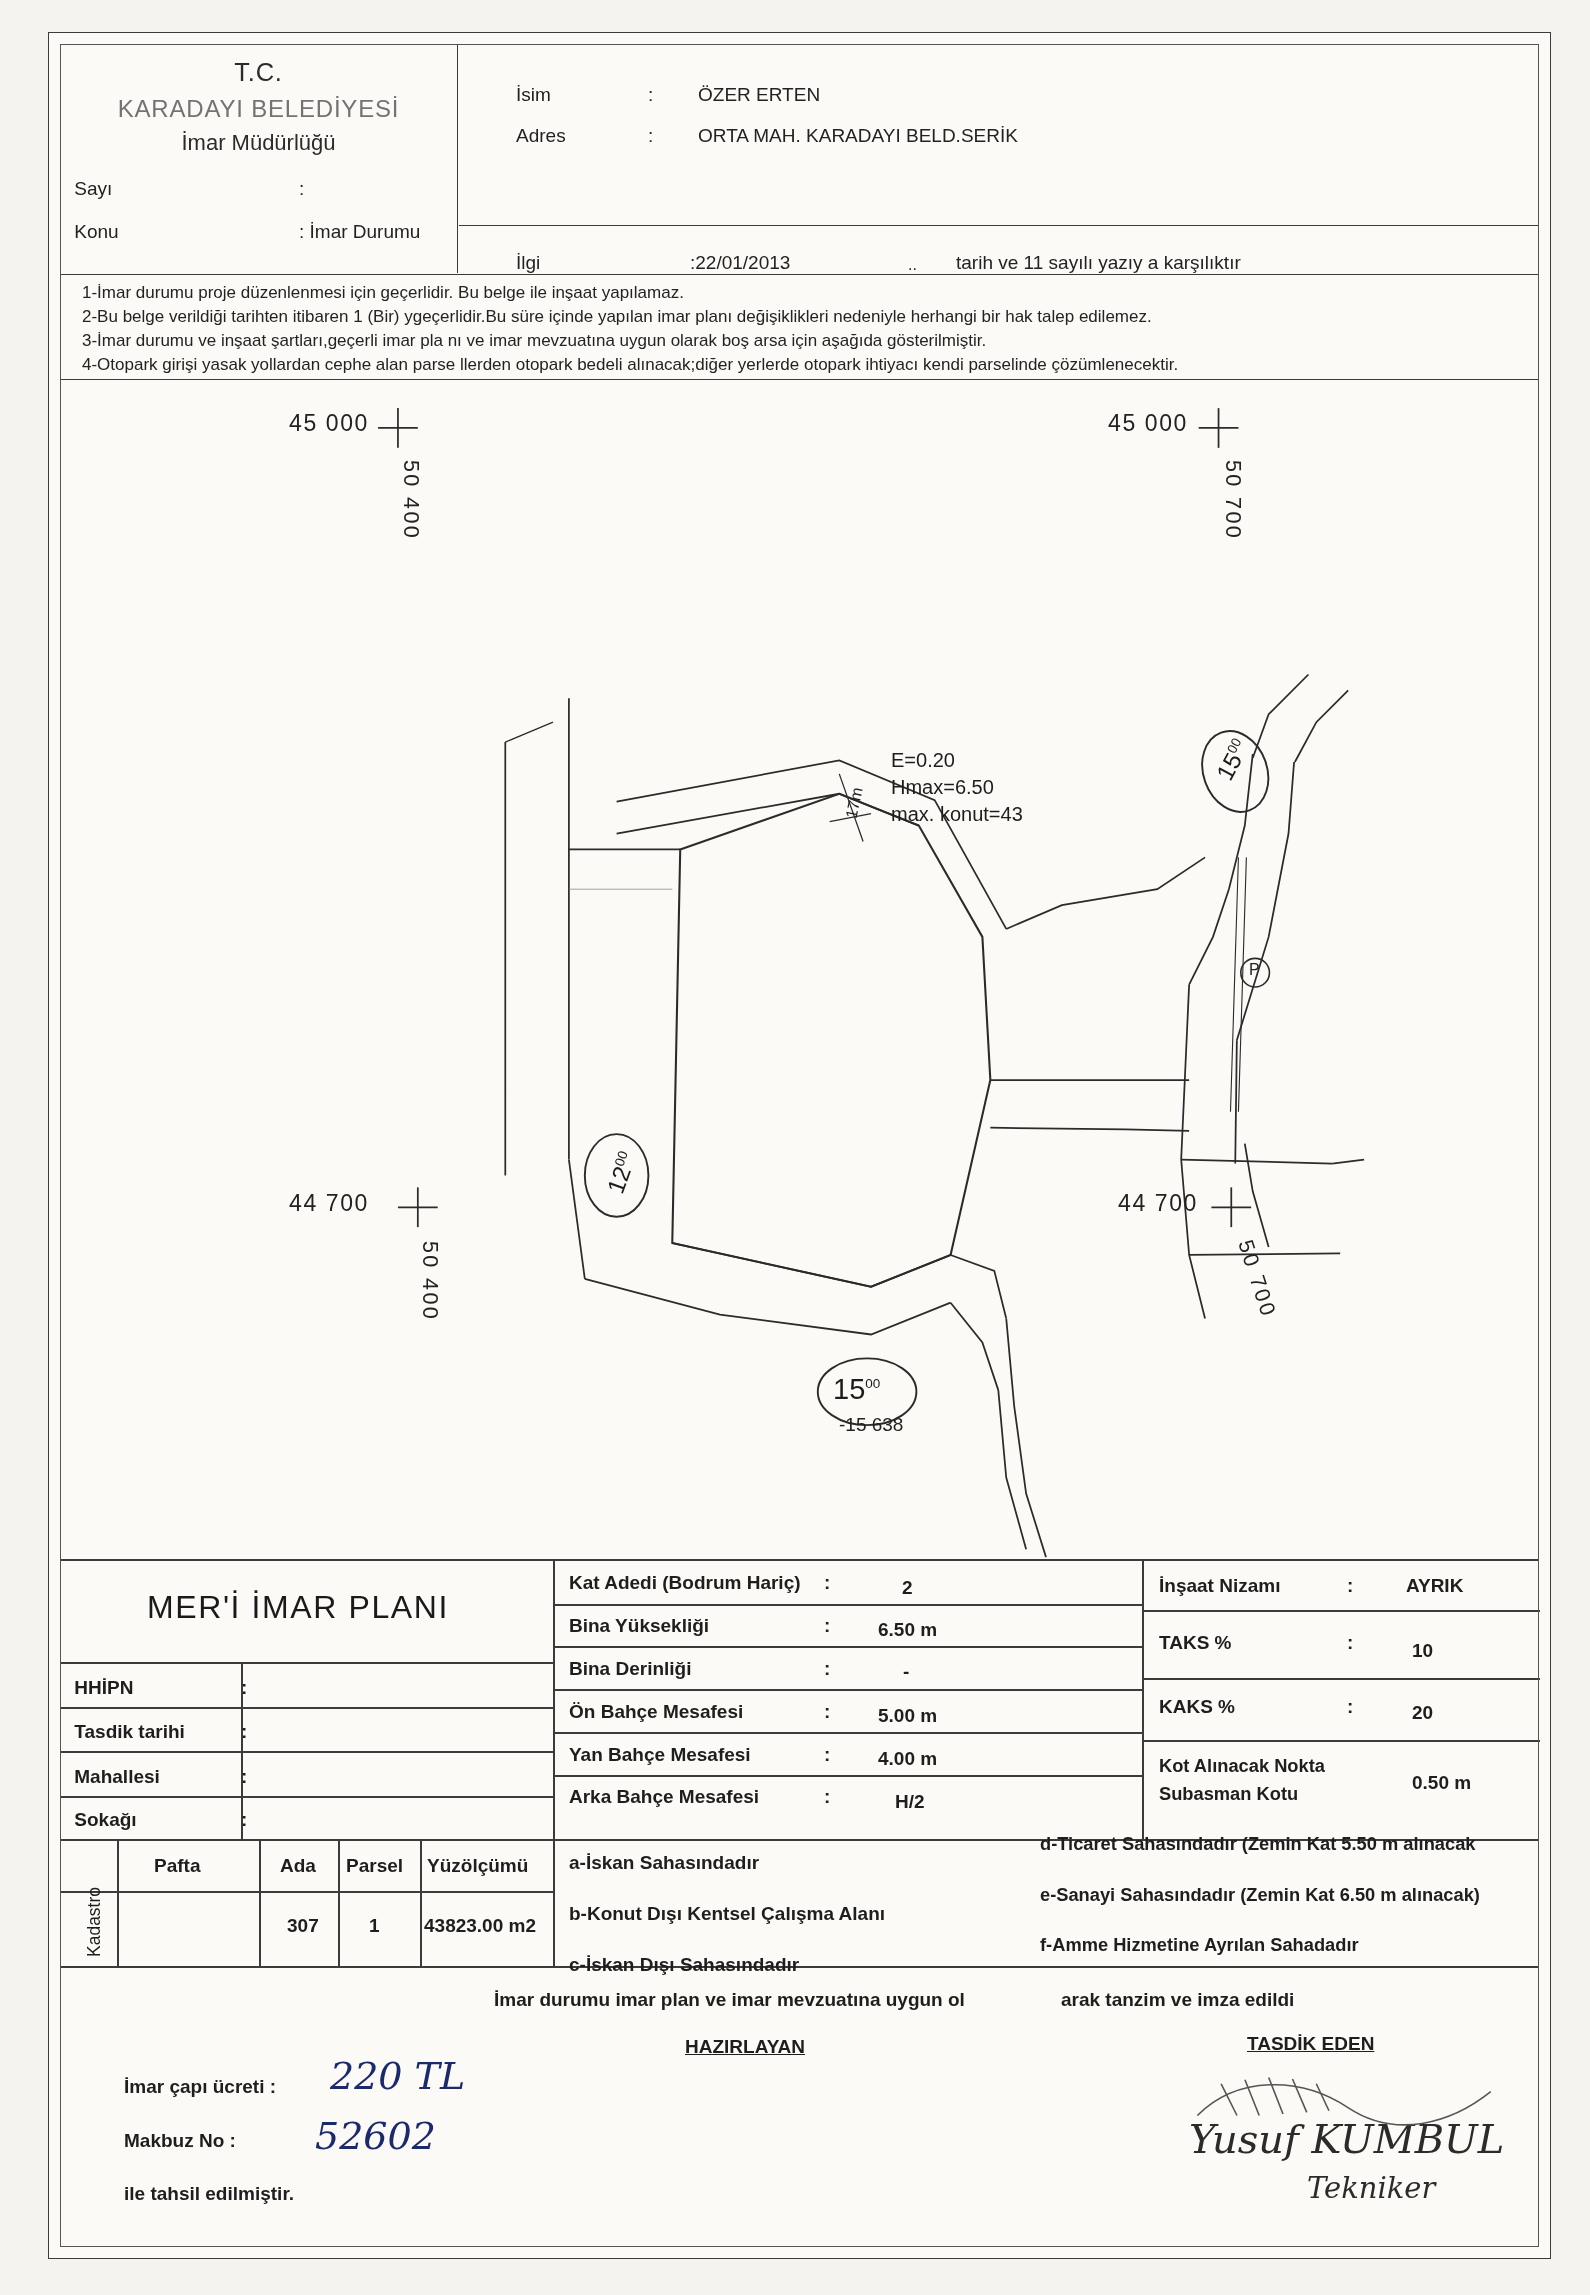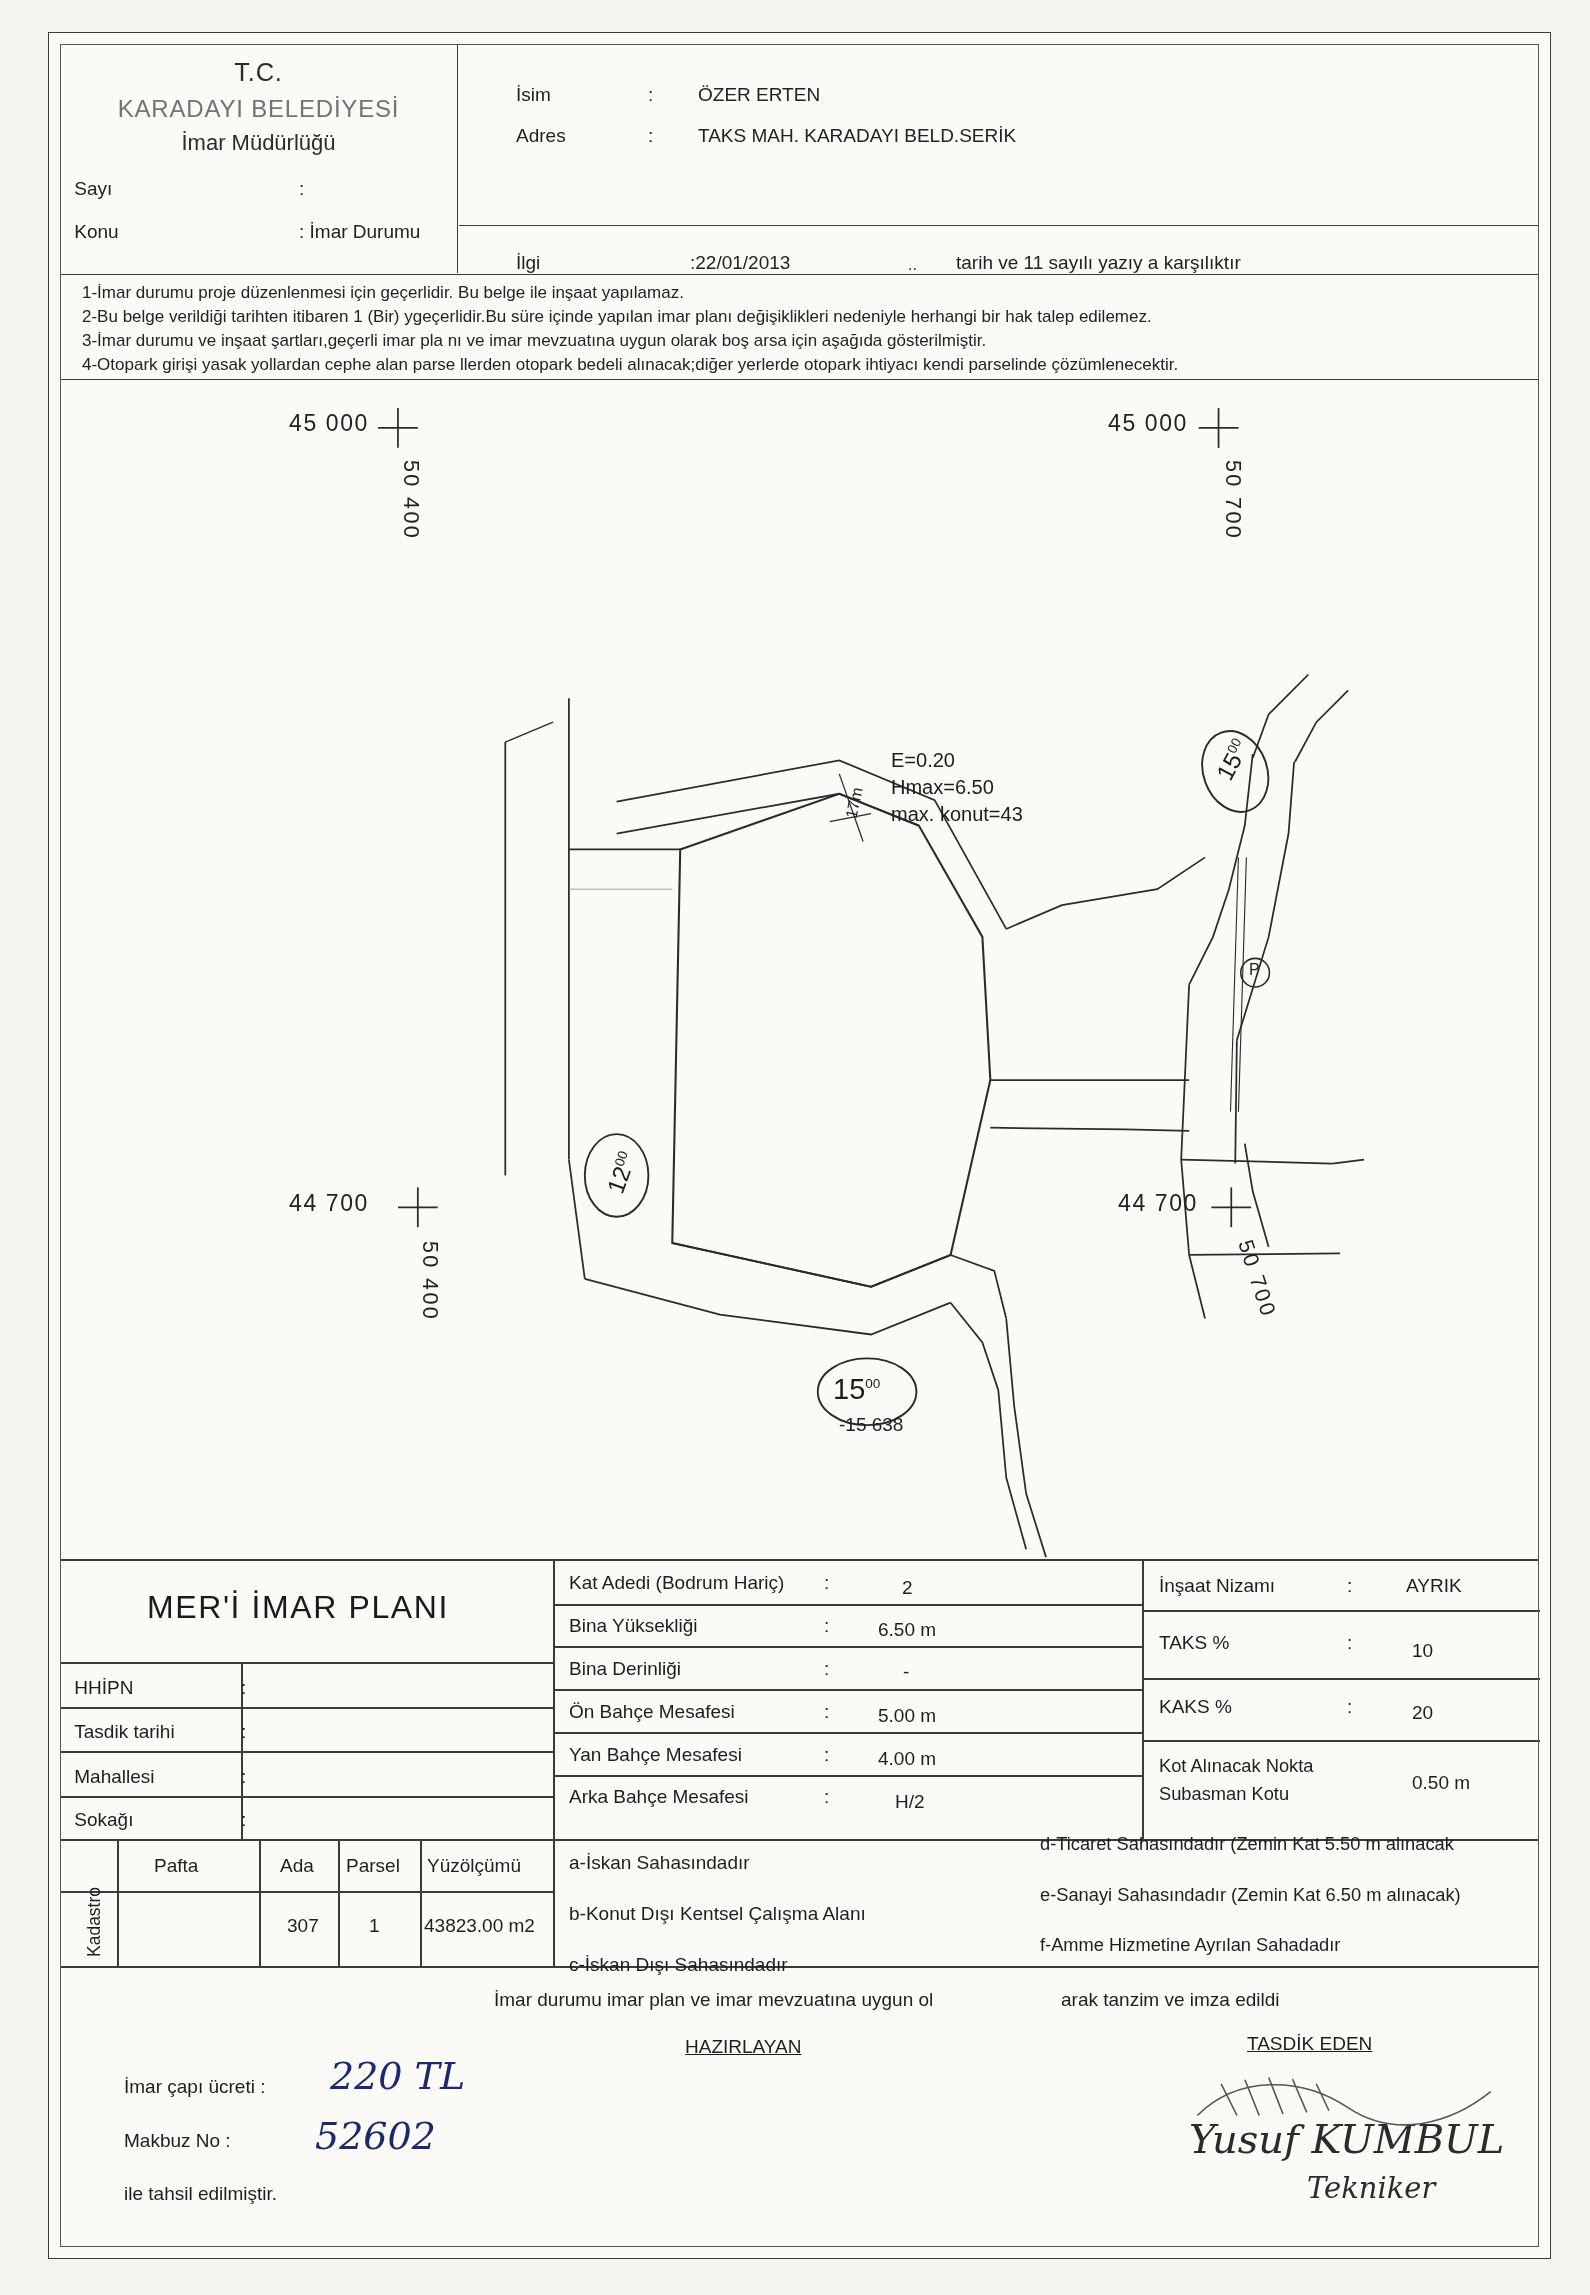--- a/index.html
+++ b/index.html
@@ -50,21 +50,21 @@
   .eblock{position:absolute;font-size:20px;line-height:27px;color:#1d1d1d;}
   .roadlbl{
     position:absolute;font-size:24px;color:#1c1c1c;white-space:nowrap;
   }
   .sup{font-size:13.5px;vertical-align:super;}
   
   .btm{position:absolute;left:11px;top:1526px;width:1479px;height:690px;}
   .bline{position:absolute;background:#3b3b3b;}
   .h1{height:1.6px;}
   .v1{width:1.6px;}
-  .cell{position:absolute;font-size:19px;color:#1e1e1e;white-space:nowrap;}
+  .cell{position:absolute;font-size:19px;color:#1e1e1e;white-space:nowrap;font-weight:bold;}
   .title-plan{
     position:absolute;font-size:32px;letter-spacing:1.6px;color:#1a1a1a;
   }
   .kad-vert{
     position:absolute;font-size:17.5px;color:#1e1e1e;
     transform:rotate(-90deg);transform-origin:left top;white-space:nowrap;
   }
   .hand{
     position:absolute;font-family:"DejaVu Serif",serif;color:#1b2a6b;
     font-style:italic;
@@ -90,21 +90,21 @@
         <div class="kv" style="left:239px;top:134px;">:</div>
         <div class="kv" style="left:14.3px;top:177px;">Konu</div>
         <div class="kv" style="left:239px;top:177px;">: İmar Durumu</div>
       </div>
       <div class="hdr-right">
         <div class="hr-row" style="left:57px;top:32px;">İsim</div>
         <div class="hr-row" style="left:189px;top:32px;">:</div>
         <div class="hr-row" style="left:239px;top:32px;">ÖZER ERTEN</div>
         <div class="hr-row" style="left:57px;top:73px;">Adres</div>
         <div class="hr-row" style="left:189px;top:73px;">:</div>
-        <div class="hr-row" style="left:239px;top:73px;">TAKS MAH. KARADAYI BELD.SERİK</div>
+        <div class="hr-row" style="left:239px;top:73px;">ORTA MAH. KARADAYI BELD.SERİK</div>
         <div class="hr-row" style="left:57px;top:200px;">İlgi</div>
         <div class="hr-row" style="left:231px;top:200px;">:22/01/2013</div>
         <div class="hr-row" style="left:449px;top:204px;font-size:16px;">..</div>
         <div class="hr-row" style="left:497px;top:200px;">tarih ve 11 sayılı yazıy  a karşılıktır</div>
       </div>
       <div class="hdr-div"></div>
     </div>
 
     <div class="notes">
       <div class="note">1-İmar durumu proje düzenlenmesi için geçerlidir.  Bu belge ile inşaat yapılamaz.</div>

